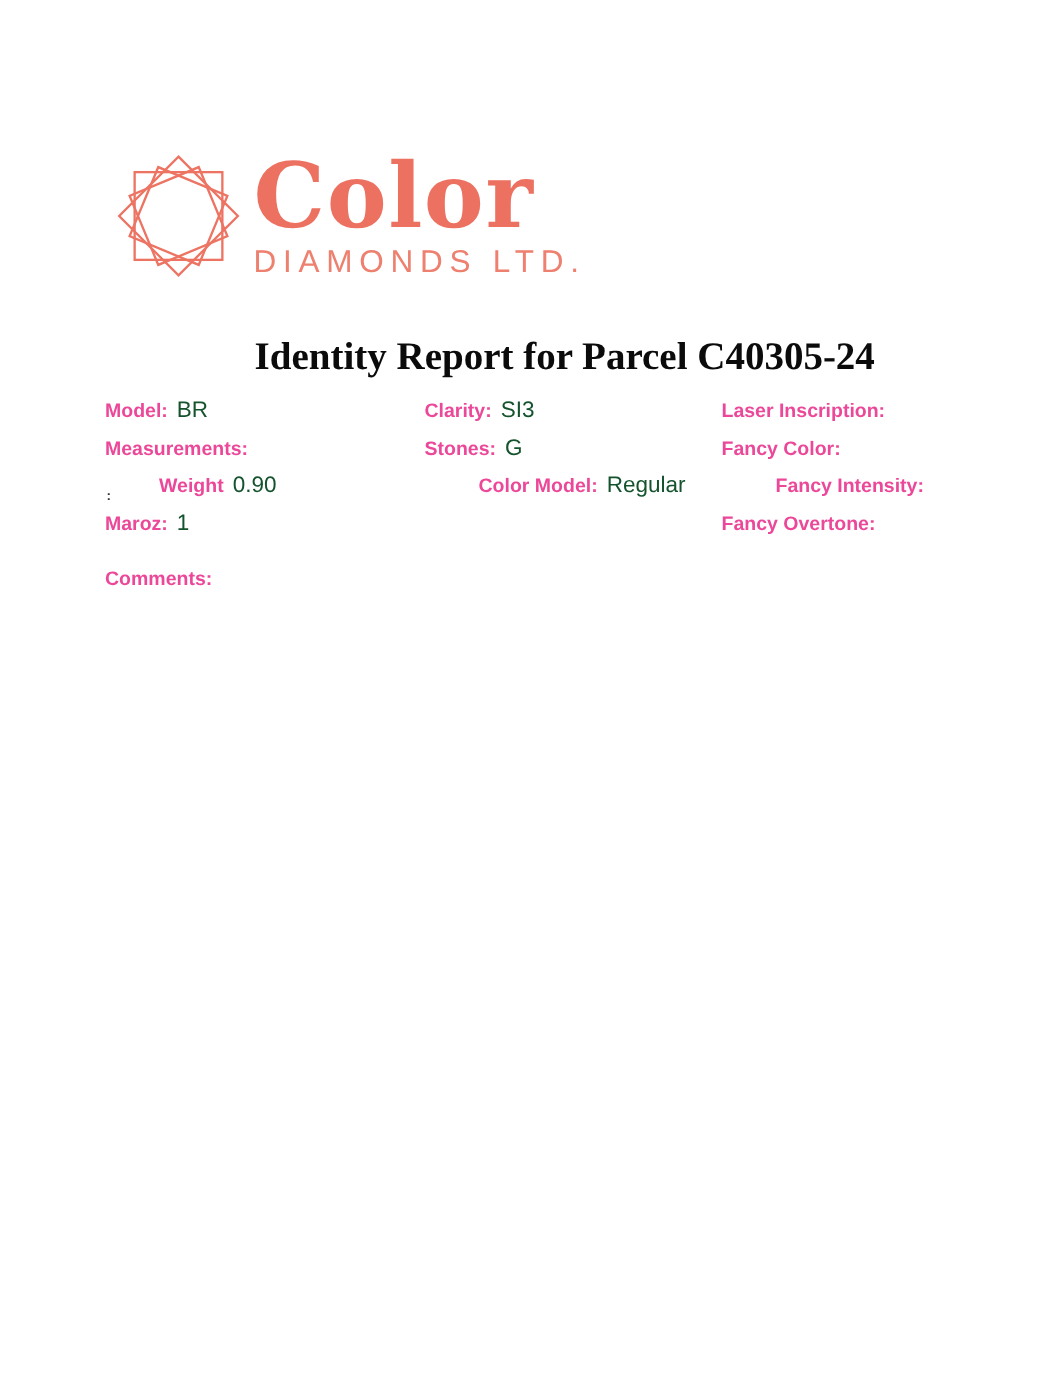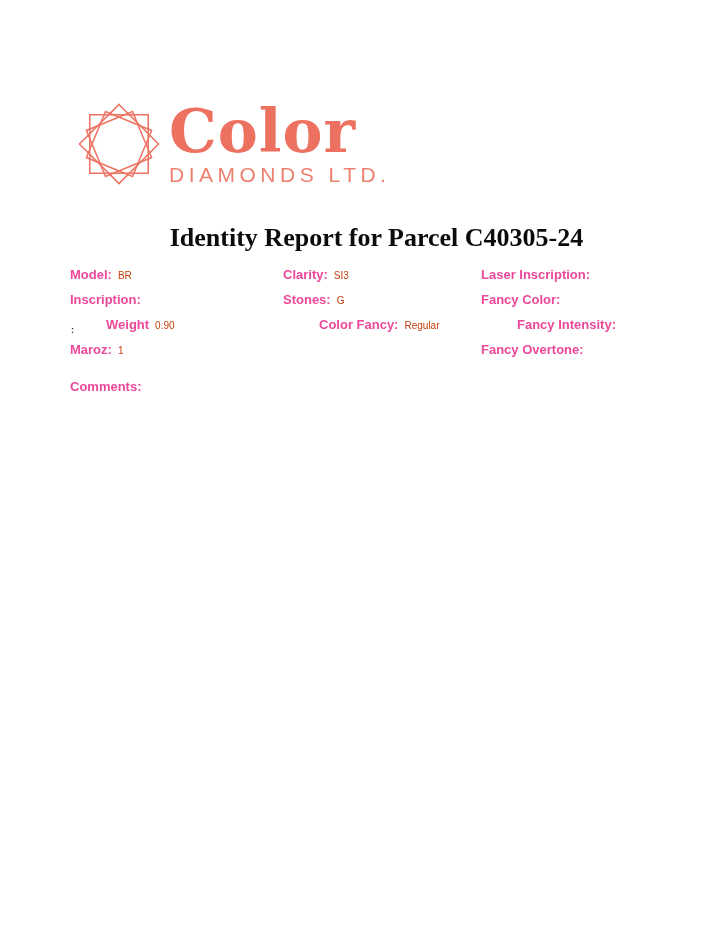--- a/index.html
+++ b/index.html
@@ -95,22 +95,22 @@
   .r3 { top: 50px; margin-left: 36px; }
   .r4 { top: 75px; }
   .r5 { top: 112px; }
 
   .flabel {
     font-weight: bold;
     font-size: 13px;
     color: #ec4899;
   }
   .fvalue {
-    font-size: 10px;
-    color: #c2410c;
+    font-size: 15px;
+    color: #14532d;
     margin-left: 6px;
   }
   .weight-colon {
     position: absolute;
     left: 1px;
     top: 61px;
     font-weight: bold;
     font-size: 9px;
     color: #333333;
     line-height: 9px;
@@ -136,21 +136,21 @@
 
   <div class="report-title">Identity Report for Parcel C40305-24</div>
 
   <div class="fields">
 
     <div class="fcol col-left">
       <div class="field-row r1">
         <span class="flabel">Model:</span><span class="fvalue">BR</span>
       </div>
       <div class="field-row r2">
-        <span class="flabel">Inscription:</span><span class="fvalue"></span>
+        <span class="flabel">Measurements:</span><span class="fvalue"></span>
       </div>
       <div class="field-row r3">
         <span class="flabel">Weight</span><span class="fvalue">0.90</span>
       </div>
       <div class="weight-colon">:</div>
       <div class="field-row r4">
         <span class="flabel">Maroz:</span><span class="fvalue">1</span>
       </div>
       <div class="field-row r5">
         <span class="flabel">Comments:</span><span class="fvalue"></span>
@@ -158,21 +158,21 @@
     </div>
 
     <div class="fcol col-middle">
       <div class="field-row r1">
         <span class="flabel">Clarity:</span><span class="fvalue">SI3</span>
       </div>
       <div class="field-row r2">
         <span class="flabel">Stones:</span><span class="fvalue">G</span>
       </div>
       <div class="field-row r3">
-        <span class="flabel">Color Fancy:</span><span class="fvalue">Regular</span>
+        <span class="flabel">Color Model:</span><span class="fvalue">Regular</span>
       </div>
     </div>
 
     <div class="fcol col-right">
       <div class="field-row r1">
         <span class="flabel">Laser Inscription:</span><span class="fvalue"></span>
       </div>
       <div class="field-row r2">
         <span class="flabel">Fancy Color:</span><span class="fvalue"></span>
       </div>

